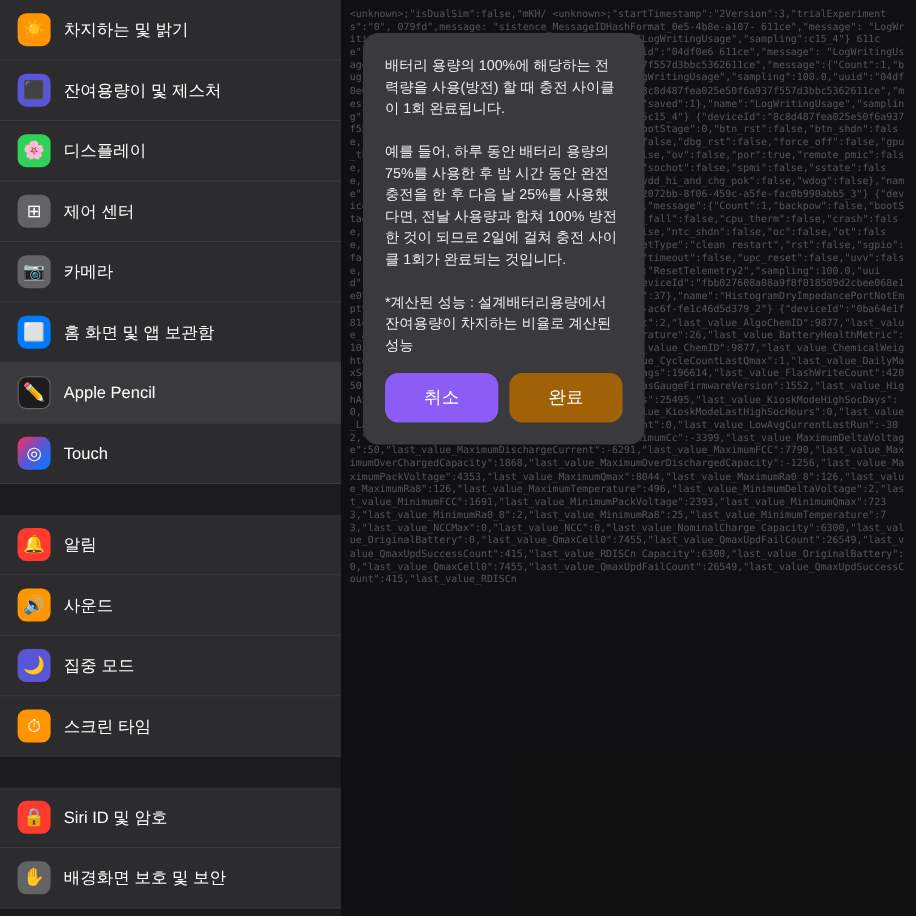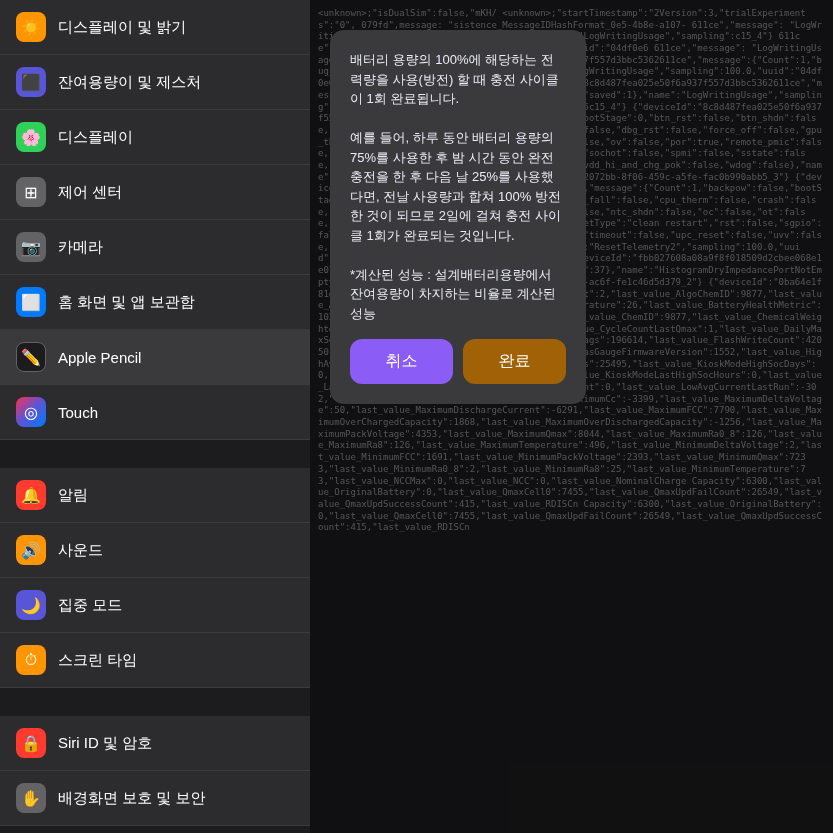--- a/index.html
+++ b/index.html
@@ -144,21 +144,21 @@
       word-break: break-all;
     }
   </style>
 </head>
 <body>
 
 <div class="sidebar">
 
   <div class="sidebar-item">
     <div class="sidebar-icon icon-display">☀️</div>
-    <span>디스플레이 및 밝기</span>
+    <span>차지하는 및 밝기</span>
   </div>
   <div class="sidebar-item">
     <div class="sidebar-icon icon-multitask">⬛</div>
     <span>잔여용량이 및 제스처</span>
   </div>
   <div class="sidebar-item">
     <div class="sidebar-icon icon-wallpaper">🌸</div>
     <span>디스플레이</span>
   </div>
   <div class="sidebar-item">

